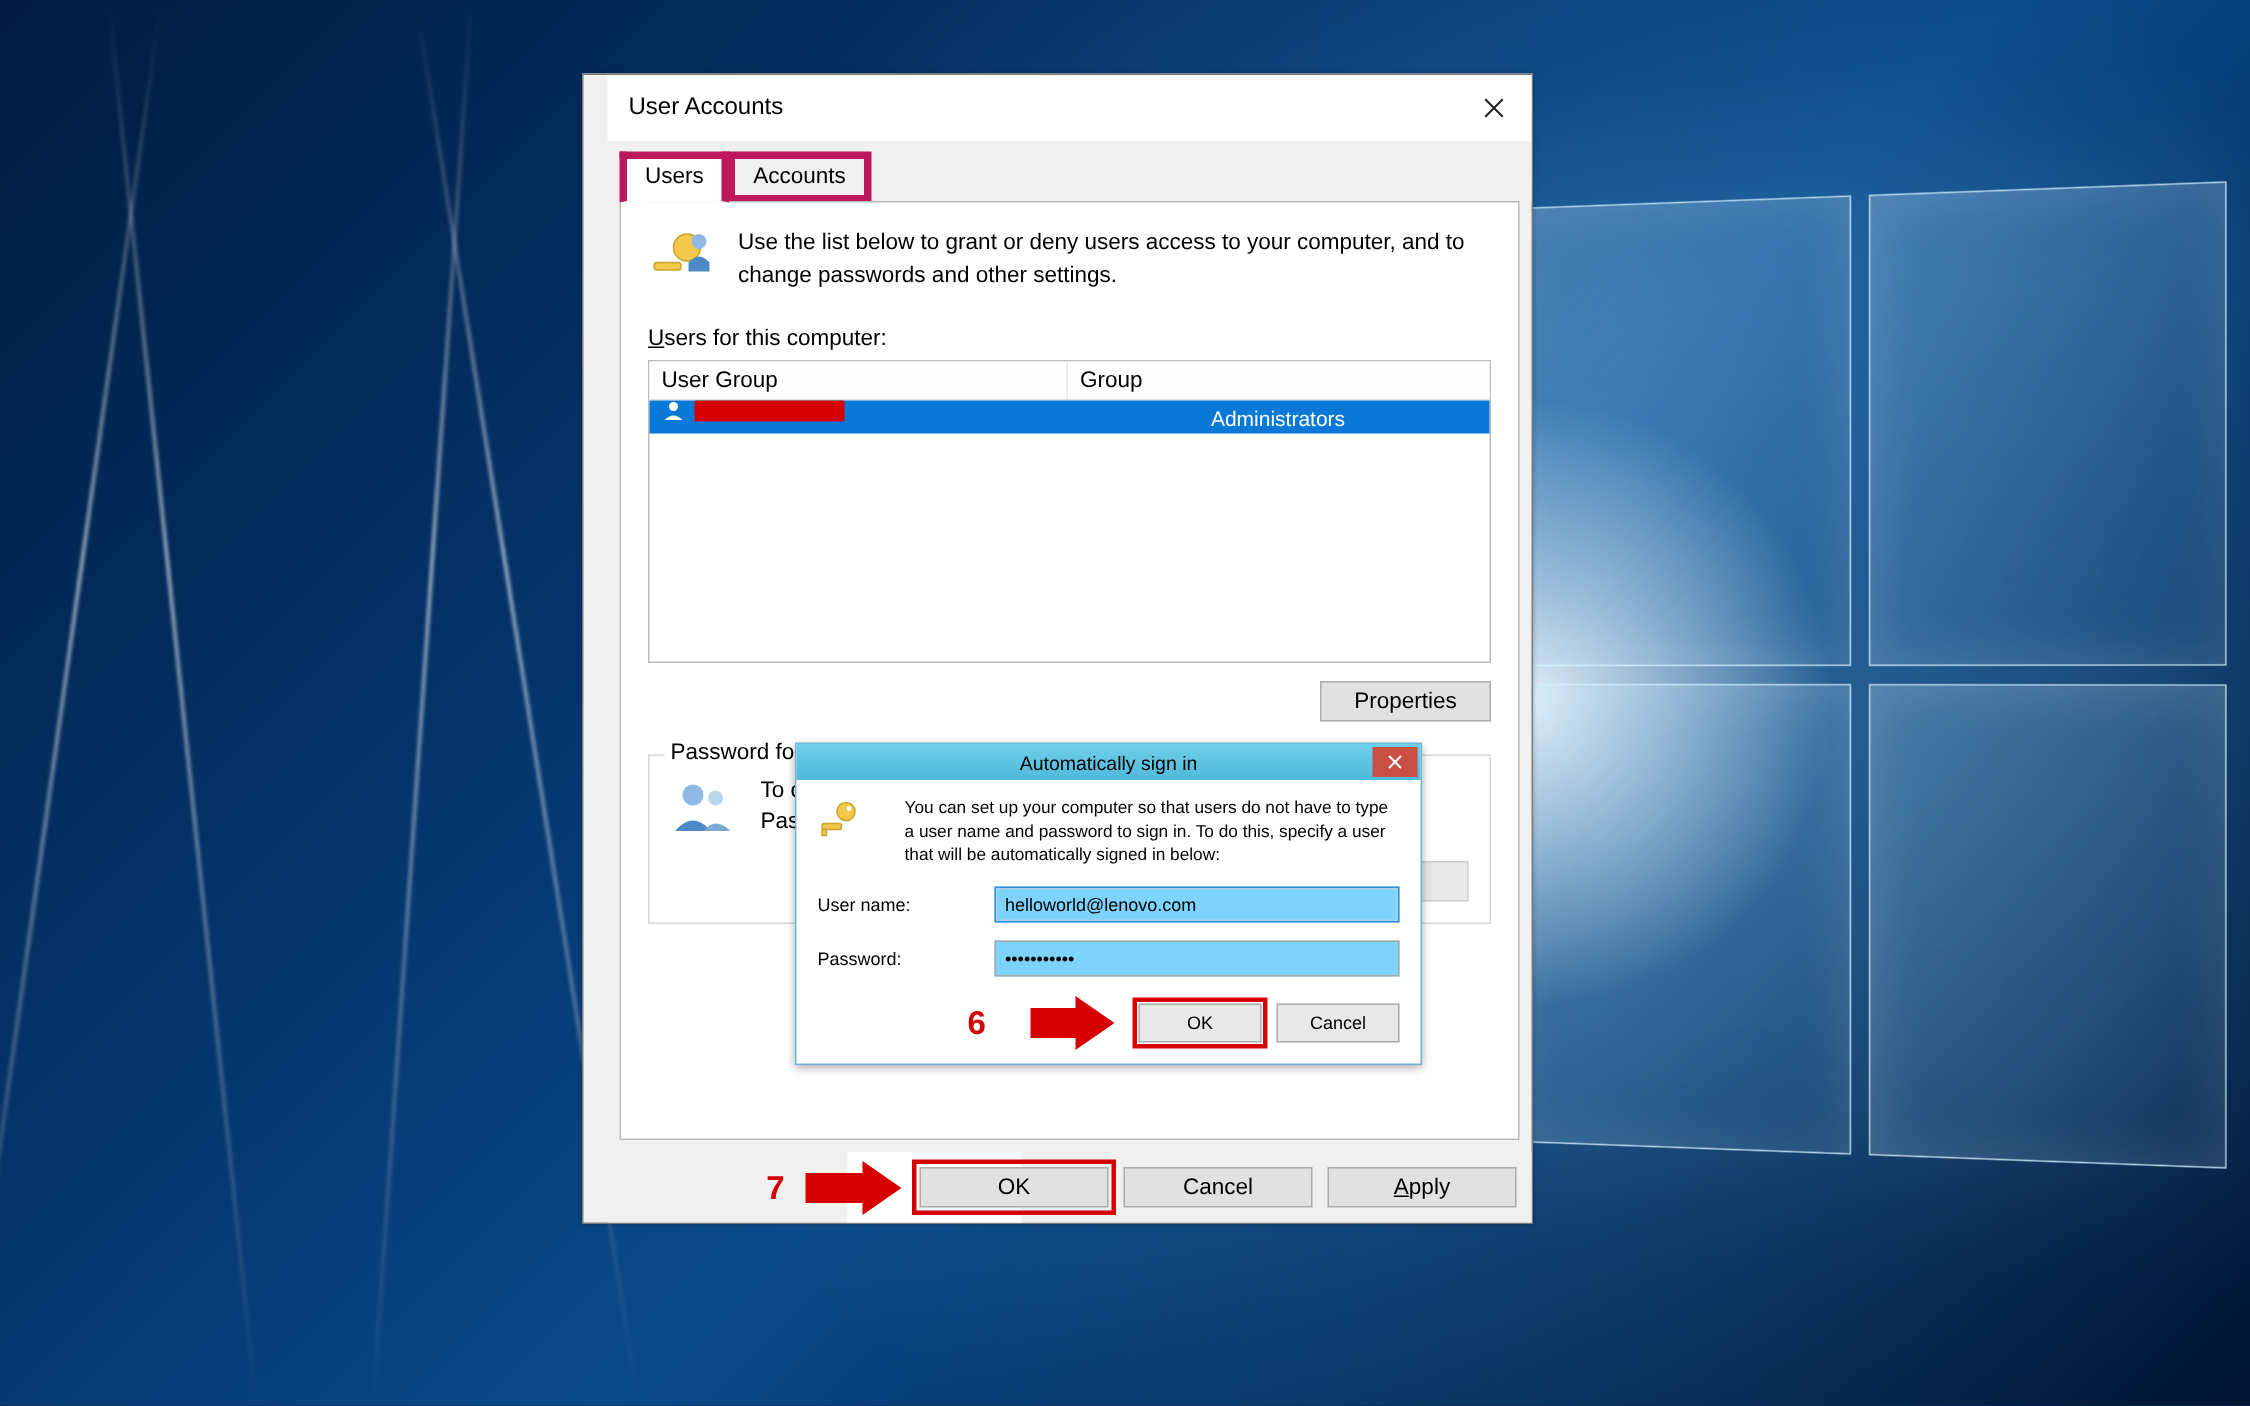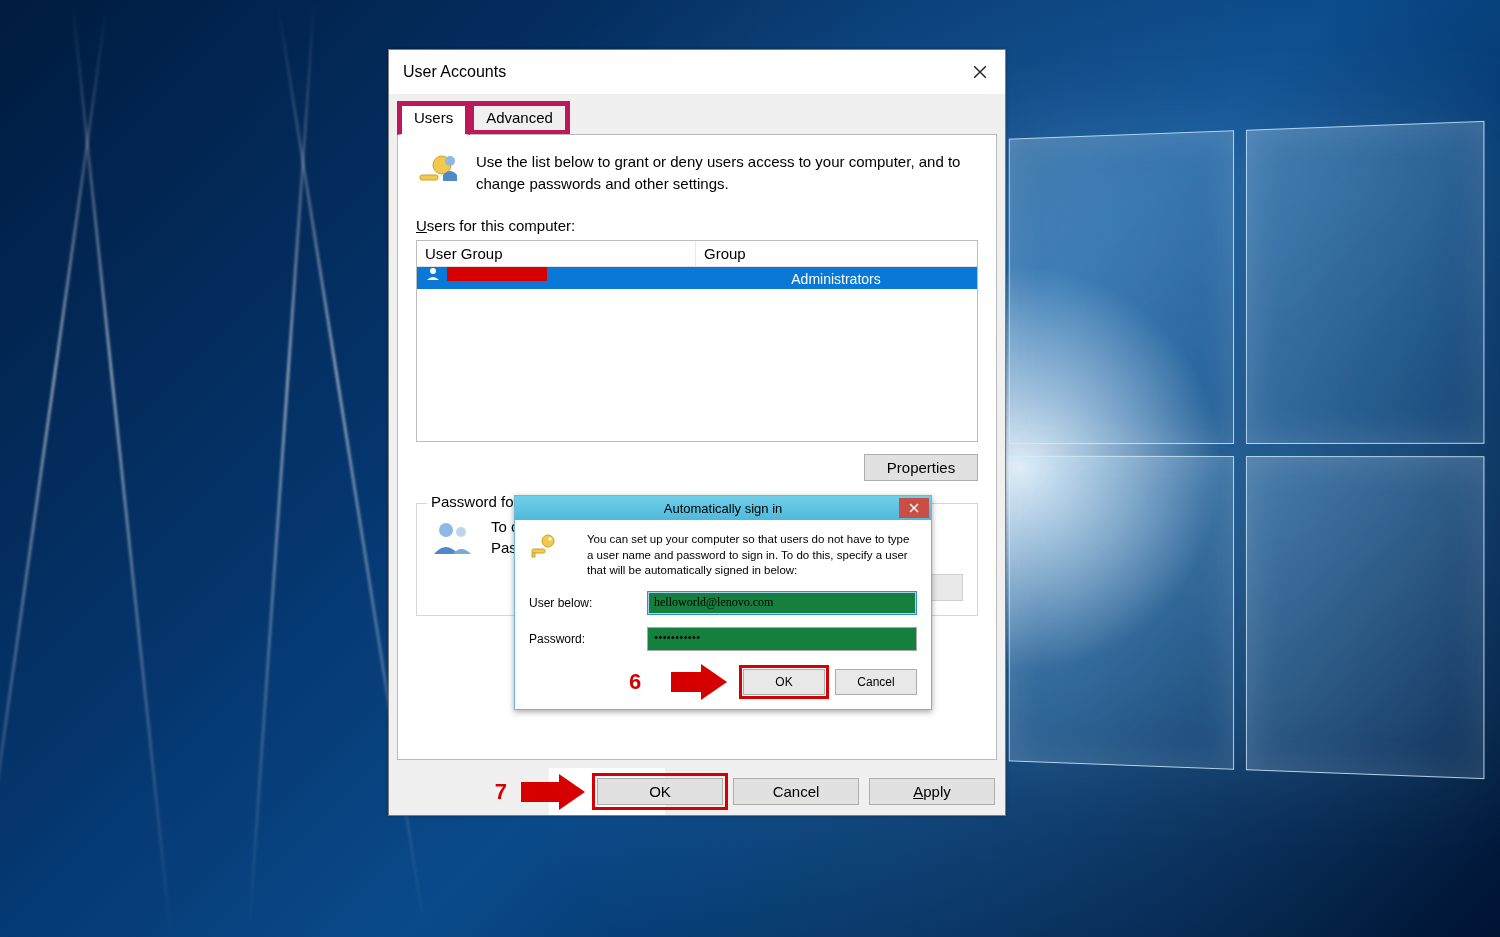--- a/index.html
+++ b/index.html
@@ -46,21 +46,21 @@
   .beam.b4{left:350px; transform:rotate(-9deg);}
 
   
   .dialog-main {
     position: absolute;
     top: 49px; left: 388px;
     width: 616px; height: 765px;
     background: #f0f0f0;
     border: 1px solid #7d7d7d;
     box-shadow: 0 0 3px rgba(0,0,0,0.3);
-    display: flex; flex-direction: column;
+    display: flex; flex-direction: column; padding-left: 16px;
   }
   .titlebar-main {
     height: 44px;
     background: #ffffff;
     display: flex; align-items: center;
     padding: 0 0 0 14px;
   }
   .titlebar-main .title {
     font-size: 16px; color: #000;
     flex: 1;
@@ -189,22 +189,22 @@
   }
   .inner-body { padding:12px 14px 14px 14px; }
   .inner-intro { display:flex; gap:30px; }
   .inner-key-icon { width:28px; height:28px; flex:0 0 28px; }
   .inner-intro-text { font-size:11.5px; color:#000; line-height:1.35; }
   .form-row { display:flex; align-items:center; margin-top:12px; }
   .form-row:first-of-type{ margin-top:16px;}
   .form-label { width:118px; font-size:12px; color:#000; }
   .form-input {
     flex:1; height:20px; border:1px solid #a8a8a8;
-    font-size:12px; padding:1px 6px; background:#15803d; color:#000;
-    font-family: Liberation Serif, serif;
+    font-size:12px; padding:1px 6px; background:#7dd3fc; color:#000;
+    font-family: Liberation Sans, sans-serif;
   }
   .form-input.focus { border:1px solid #2e90d6; box-shadow:inset 0 0 0 1px #a7d3f0;}
   .inner-btn-row {
     display:flex; justify-content:flex-end; gap:10px; margin-top:18px;
     align-items:center;
   }
   .inner-btn {
     font-size:12px; color:#000; background:#e8e8e8;
     border:1px solid #adadad; width:80px; height:24px;
     display:flex; align-items:center; justify-content:center;
@@ -256,21 +256,21 @@
     <div class="close-btn">
       <svg viewBox="0 0 12 12">
           <path d="M1 1 L11 11 M11 1 L1 11" stroke="#222" stroke-width="1.2" fill="none"></path>
         </svg>
     </div>
   </div>
 
   <div class="tabstrip">
     <div class="tabrow">
       <div class="tab active"><span>Users</span></div>
-      <div class="tab"><span>Advanced</span></div>
+      <div class="tab"><span>Accounts</span></div>
     </div>
   </div>
 
   <div class="tabpanel">
     <div class="intro-row">
       <svg class="icon-keys" viewBox="0 0 44 44">
         <circle cx="26" cy="14" r="9" fill="#f2c94c" stroke="#caa32a"></circle>
         <rect x="4" y="24" width="18" height="5" rx="2" fill="#f2c94c" stroke="#caa32a"></rect>
         <circle cx="34" cy="10" r="5" fill="#8fb8e6"></circle>
         <path d="M27 24 q7 -8 14 0 v6 h-14 z" fill="#4f89c8"></path>
@@ -338,21 +338,21 @@
           <svg class="inner-key-icon" viewBox="0 0 28 28">
             <circle cx="19" cy="9" r="6" fill="#f2c94c" stroke="#caa32a"></circle>
             <circle cx="21" cy="7" r="1.6" fill="#fff"></circle>
             <rect x="3" y="17" width="13" height="4" rx="1.5" fill="#f2c94c" stroke="#caa32a"></rect>
             <rect x="3" y="21" width="3" height="4" fill="#f2c94c" stroke="#caa32a"></rect>
           </svg>
           <div class="inner-intro-text">You can set up your computer so that users do not have to type a user name and password to sign in. To do this, specify a user that will be automatically signed in below:</div>
         </div>
 
         <div class="form-row">
-          <div class="form-label">User below:</div>
+          <div class="form-label">User name:</div>
           <input class="form-input focus" value="helloworld@lenovo.com" style="">
         </div>
         <div class="form-row">
           <div class="form-label">Password:</div>
           <input class="form-input" value="•••••••••••" style="">
         </div>
 
         <div class="inner-btn-row" style="position:relative;">
           <div class="anno-num" style="position:static; margin-right:auto; margin-left:100px;">6</div>
           <div class="anno-arrow" style="position:relative; width:56px; margin-right:6px;">

